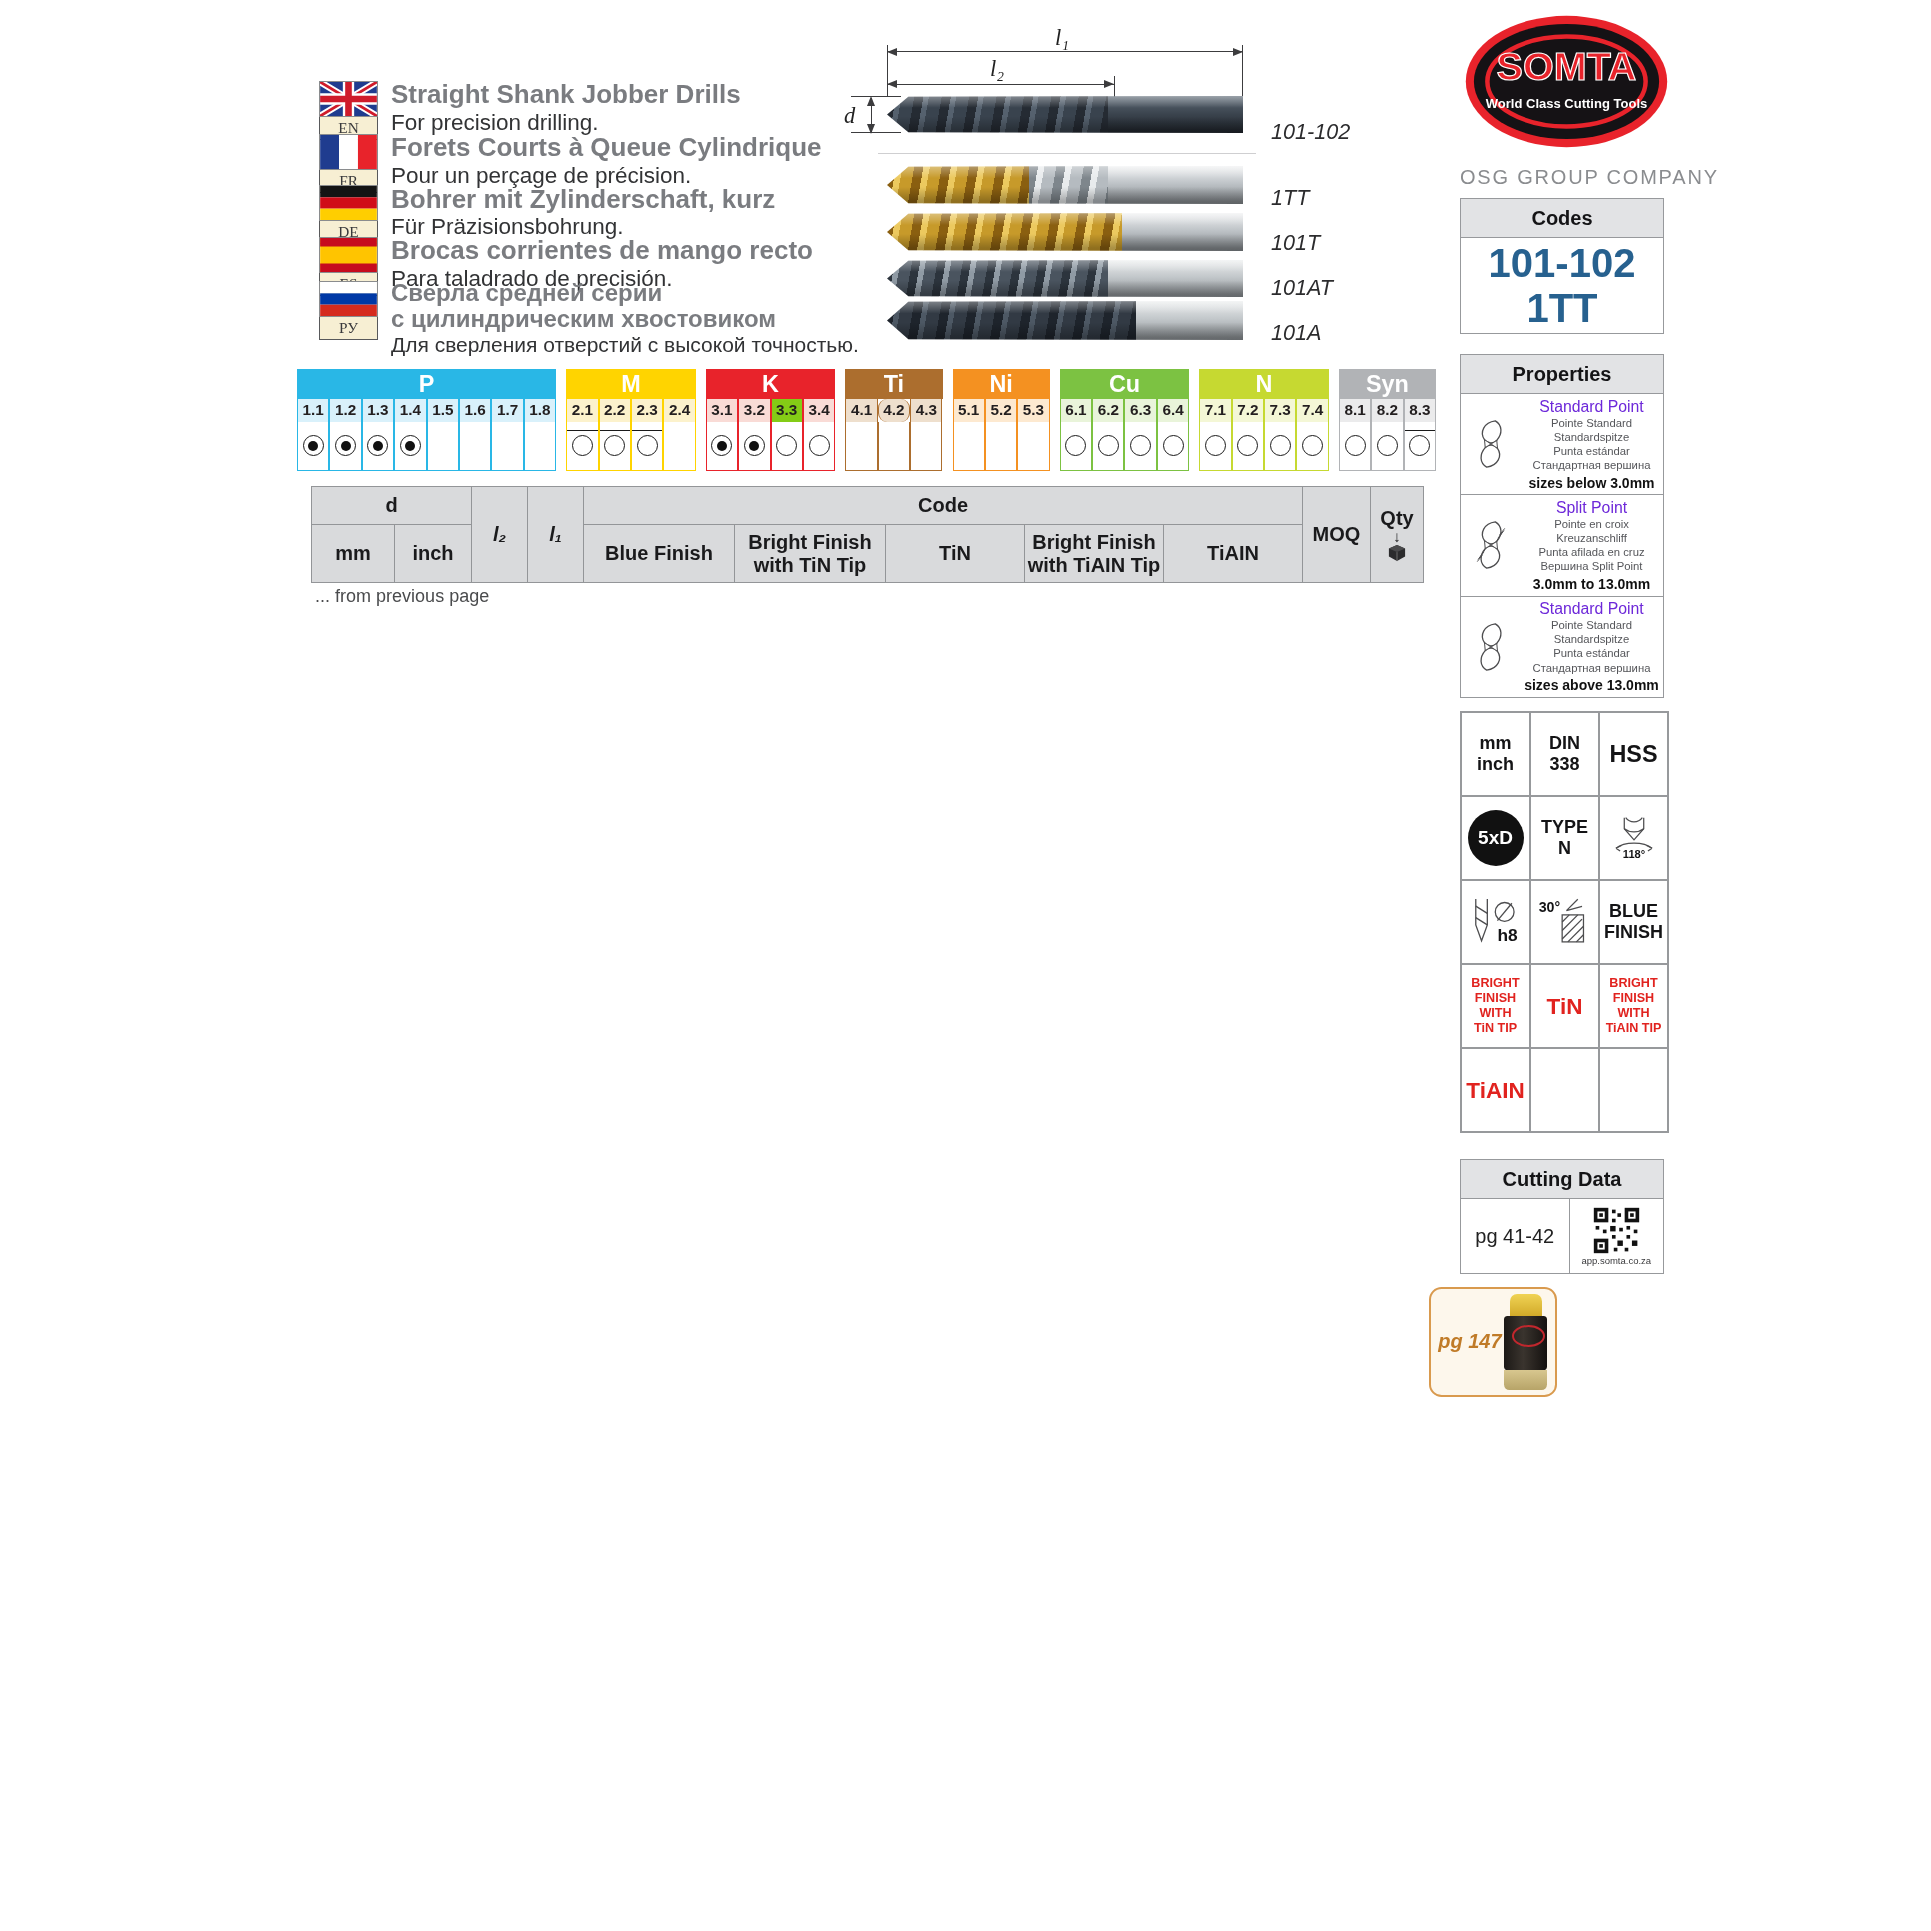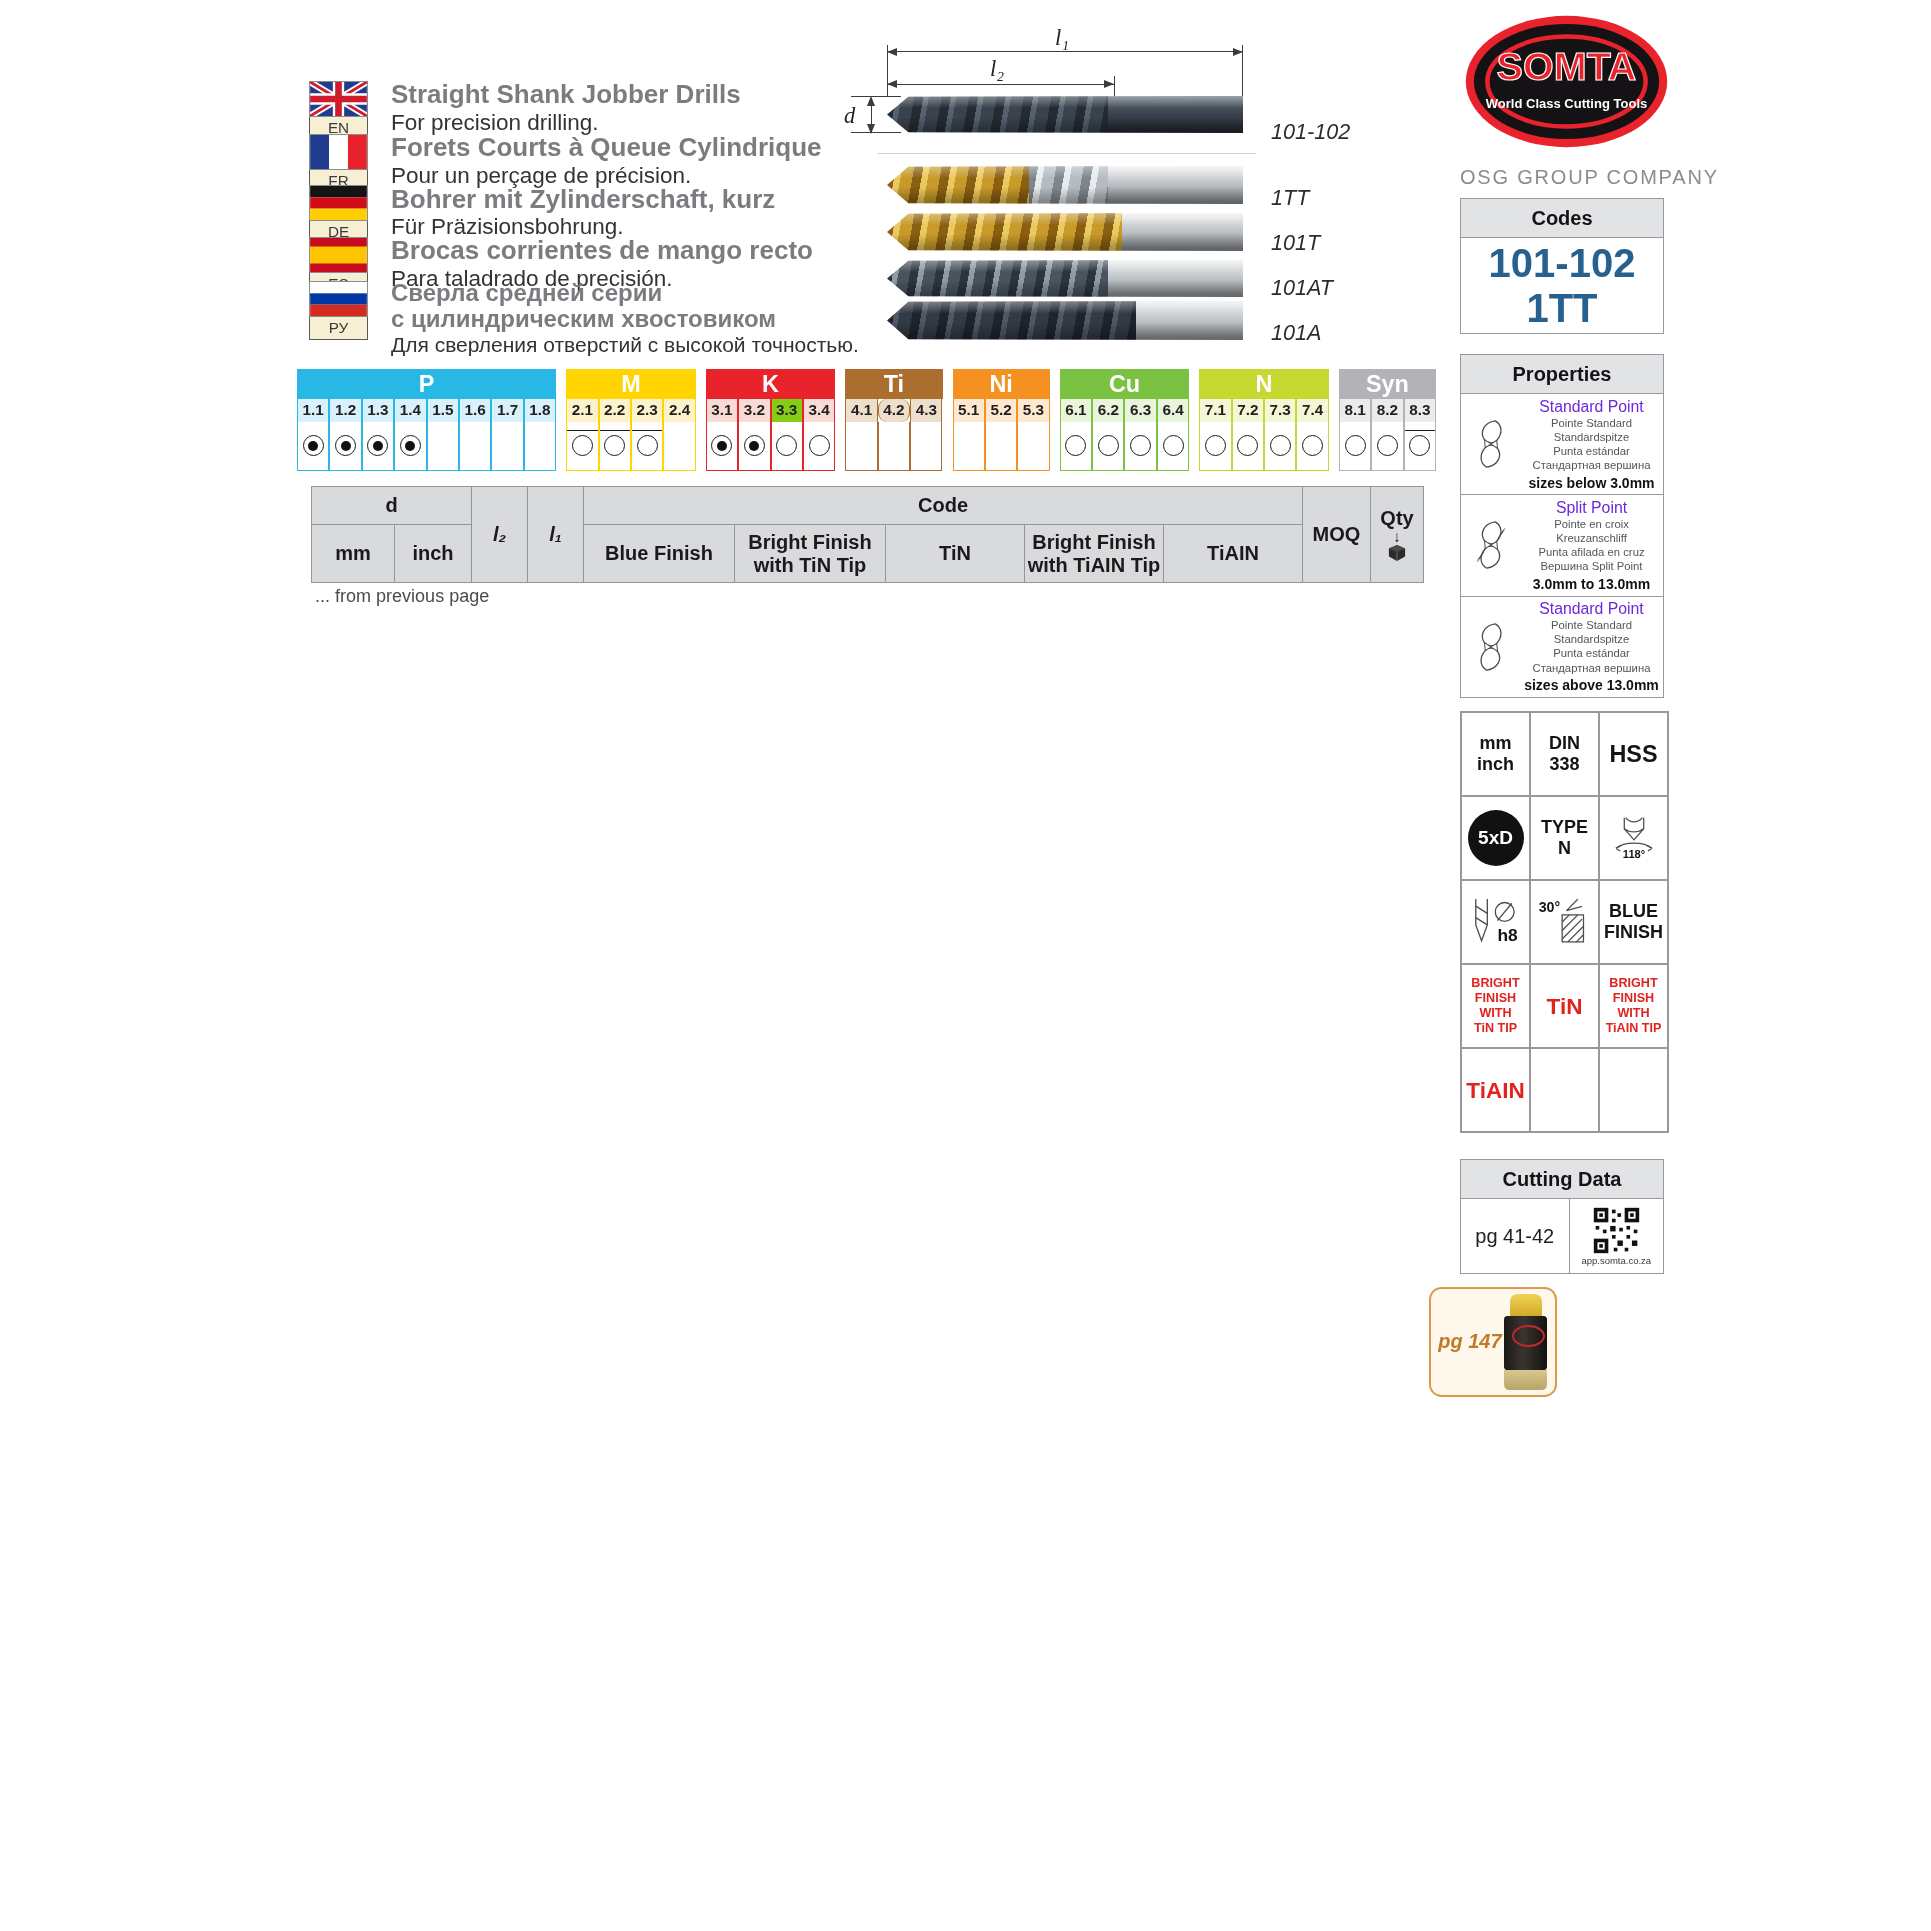--- a/index.html
+++ b/index.html
@@ -1,21 +1,21 @@
 <!DOCTYPE html>
 <html style="font-size:14.4px"><head>
 <meta charset="utf-8">
 <style>
   html,body{margin:0;padding:0;background:#fff;}
   .page{position:relative;width:1932px;height:1932px;background:#fff;overflow:hidden;
         font-family:"Liberation Sans",sans-serif;color:#231f20;}
   .abs{position:absolute;}
 
   
-  .lang-block{position:absolute;left:309px;width:61px;}
+  .lang-block{position:absolute;left:319px;width:61px;font-family:Liberation Serif, serif;}
   .flag{width:59px;height:36px;border:0.9px solid #8a8c8e;box-sizing:border-box;overflow:hidden;}
   .flag svg{display:block;width:100%;height:100%;}
   .lang-code{width:59px;height:22.5px;background:#f7efd3;border:0.9px solid #58595b;border-top:none;
              box-sizing:border-box;font-size:15.3px;color:#3a3a3c;display:flex;align-items:center;justify-content:center;}
   .lang-title{position:absolute;left:391px;font-size:26px;font-weight:bold;color:#7a7c80;white-space:nowrap;text-align:center;}
   .lang-sub{position:absolute;left:391px;font-size:22.5px;color:#323335;white-space:nowrap;}
   .lang-sub-small{font-size:21px;}
 
   
   .dim-line{position:absolute;height:0;border-top:1.4px solid #3c3c3e;}

